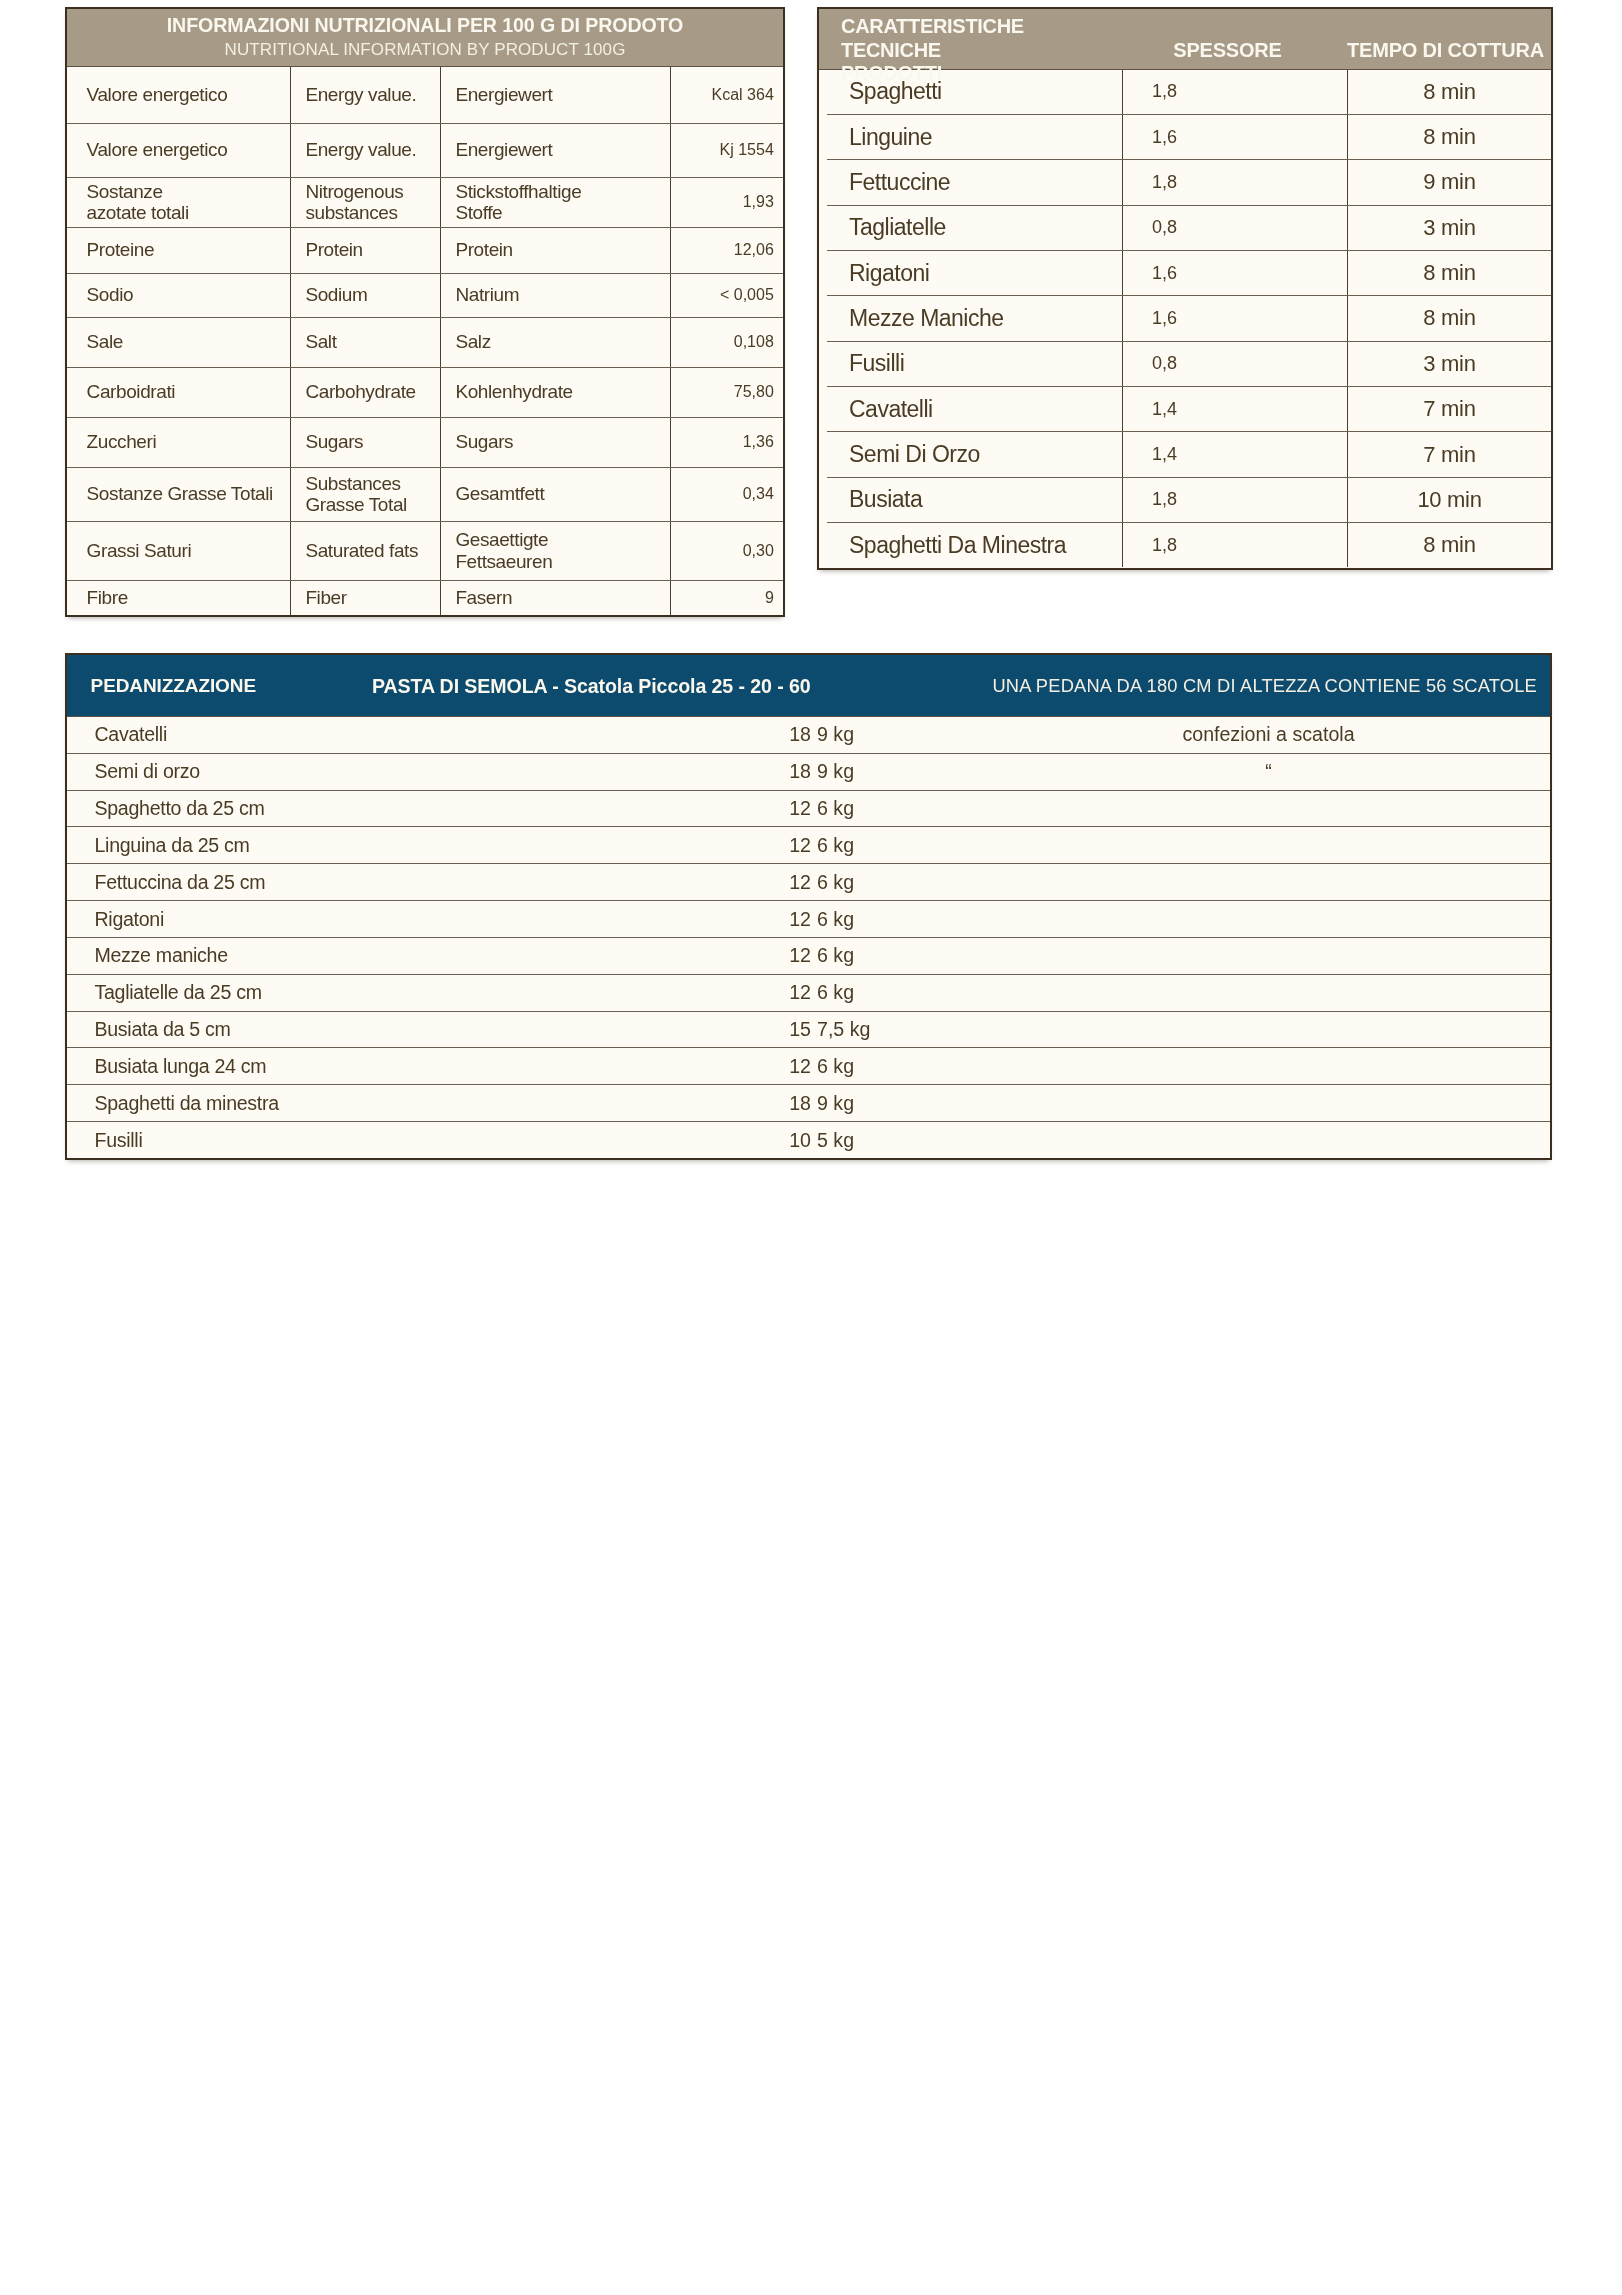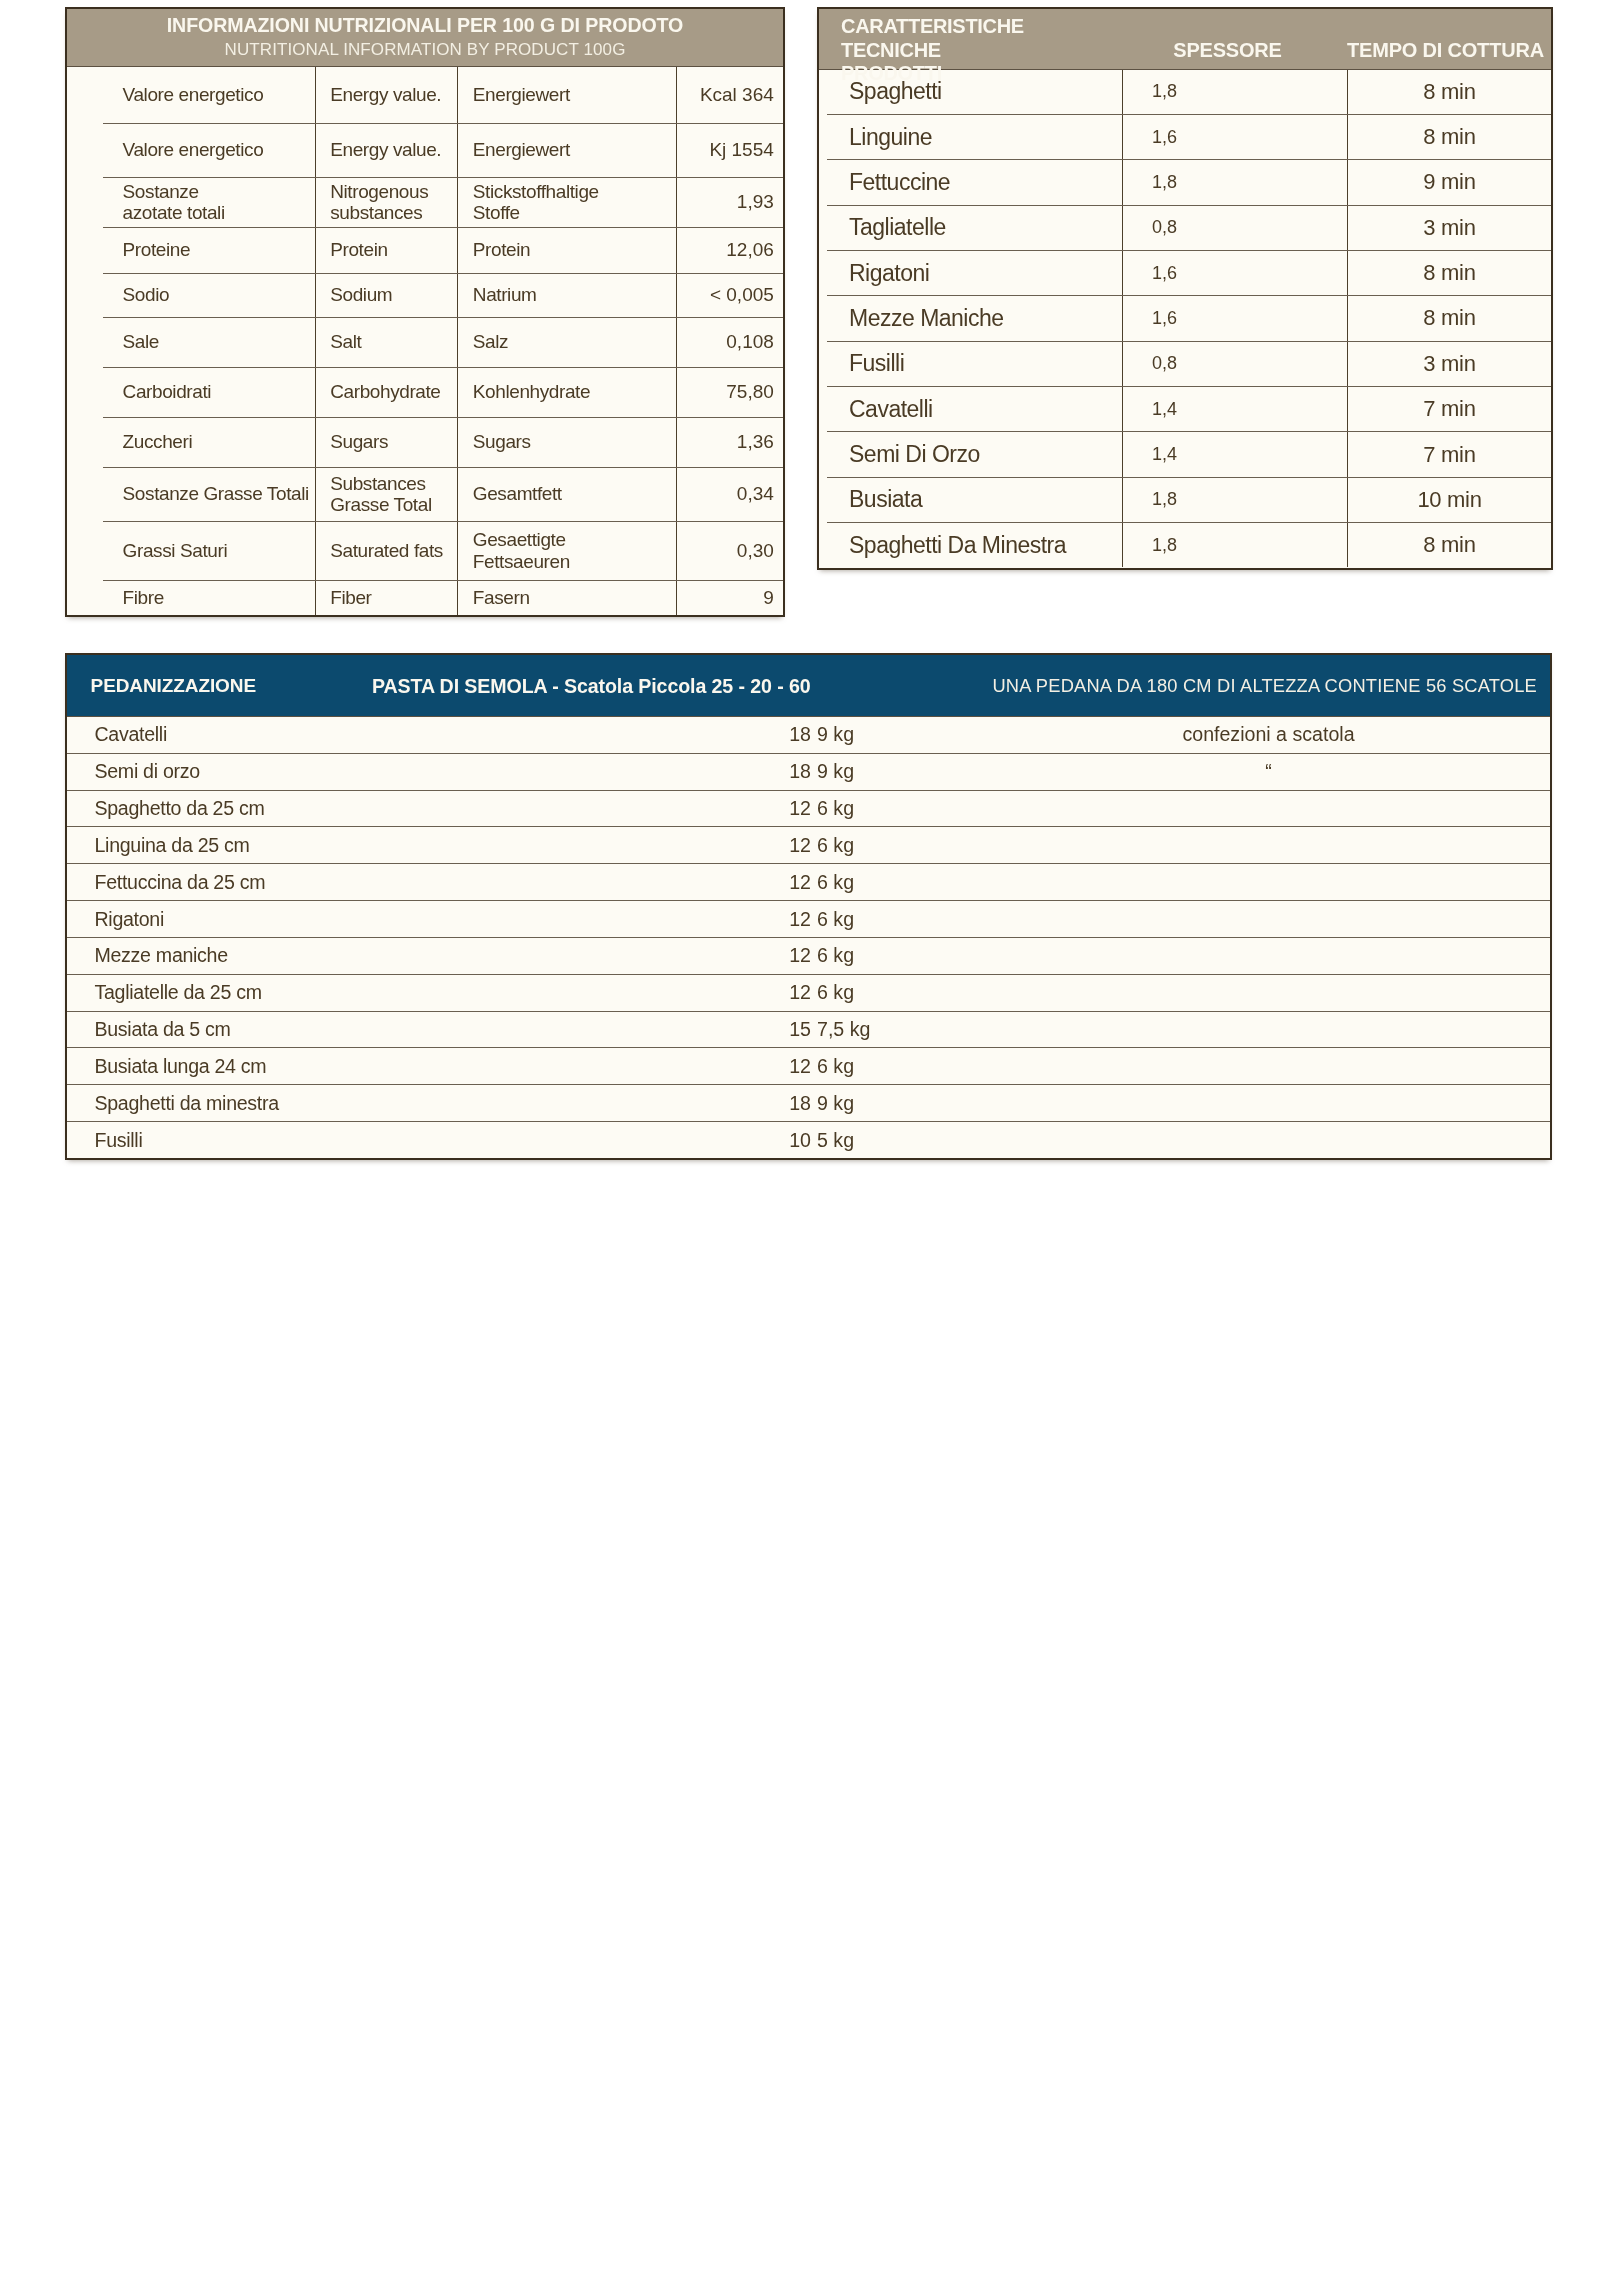--- a/index.html
+++ b/index.html
@@ -17,29 +17,29 @@
 
   
   .nutri{left:65px;top:6.5px;width:720px;}
   .nutri-head{
     height:58px;background:#a79b87;border-bottom:1.3px solid #5c5142;
     display:flex;flex-direction:column;align-items:center;justify-content:center;
     gap:3.3px;box-sizing:border-box;
   }
   .nh1{font-weight:bold;font-size:19.6px;color:#faf7ee;letter-spacing:-0.1px;}
   .nh2{font-size:17px;color:#f3efe3;letter-spacing:0.1px;}
-  .nrow{display:flex;box-sizing:border-box;margin-left:36px;}
+  .nrow{display:flex;box-sizing:border-box;}
   .ncell{
     box-sizing:border-box;display:flex;align-items:center;
     white-space:pre-line;font-size:19px;line-height:1.12;
   }
   .nc1{width:224px;border-right:1.3px solid #4c3f2b;padding-left:19.6px;}
   .nc2{width:150px;border-right:1.3px solid #4c3f2b;padding-left:14.4px;}
   .nc3{width:230px;border-right:1.3px solid #4c3f2b;padding-left:14.4px;}
-  .nc4{width:112px;justify-content:flex-end;padding-right:9.2px;font-size:19px;letter-spacing:0;}
+  .nc4{width:112px;justify-content:flex-end;padding-right:9.2px;font-size:16px;letter-spacing:0;}
 
   
   .tech{left:817px;top:6.5px;width:736px;height:563px;display:flex;flex-direction:column;}
   .tech-head{
     height:61px;background:#a79b87;border-bottom:1.3px solid #5c5142;
     display:flex;box-sizing:border-box;flex:none;
   }
   .th-left{width:296px;padding-left:22px;padding-top:6.5px;display:flex;flex-direction:column;box-sizing:border-box;}
   .th-line{font-weight:bold;font-size:20px;color:#faf7ee;letter-spacing:-0.3px;line-height:1.18;}
   .th-col{

